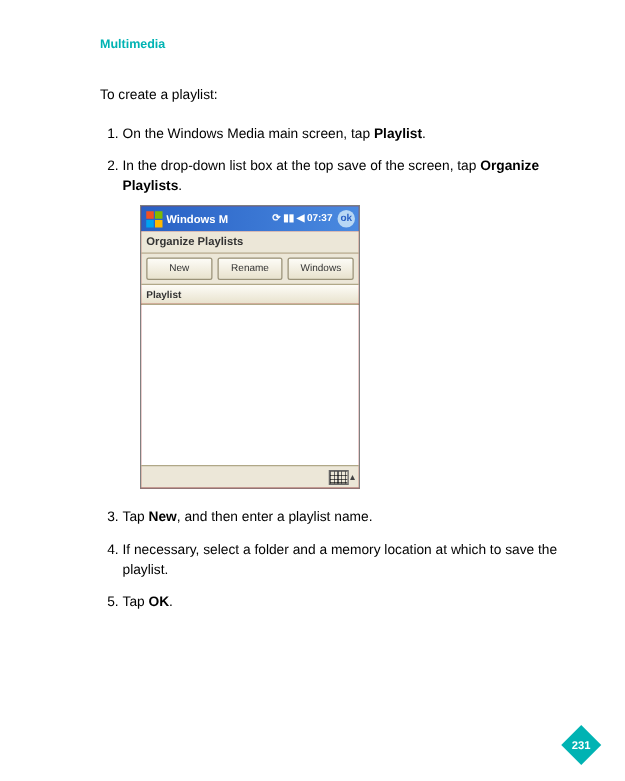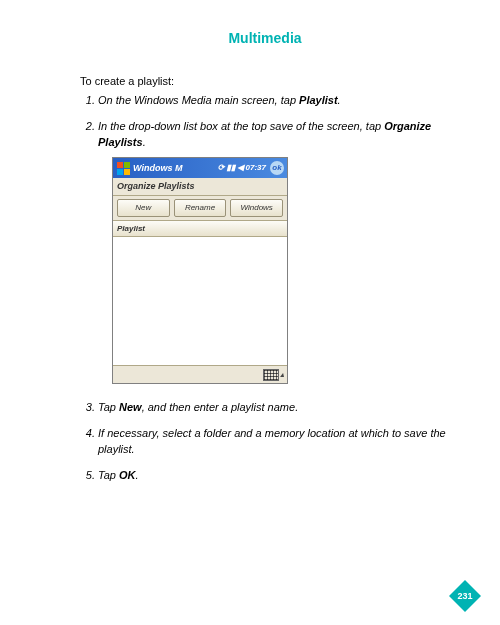--- a/index.html
+++ b/index.html
@@ -7,34 +7,33 @@
     width: 500px;
     height: 625px;
     background: #fff;
     font-family: Verdana, Geneva, sans-serif;
     font-size: 11px;
     color: #000;
     position: relative;
     padding: 30px 50px 30px 80px;
   }
   .header {
-    text-align: center;
+    text-align: left;
     color: #00b3b3;
     font-weight: bold;
-    font-size: 14px;
+    font-size: 10px;
     margin-bottom: 28px;
   }
   .intro {
-    margin-bottom: 4px;
+    margin-bottom: 16px;
     line-height: 1.4;
   }
   ol {
     list-style: decimal;
     padding-left: 18px;
-    font-style: italic;
   }
   ol li {
     margin-bottom: 10px;
     line-height: 1.45;
   }
   .screenshot {
     width: 176px;
     margin: 6px 3px 16px 14px;
     border: 1px solid #808080;
     background: #b91c1c;

